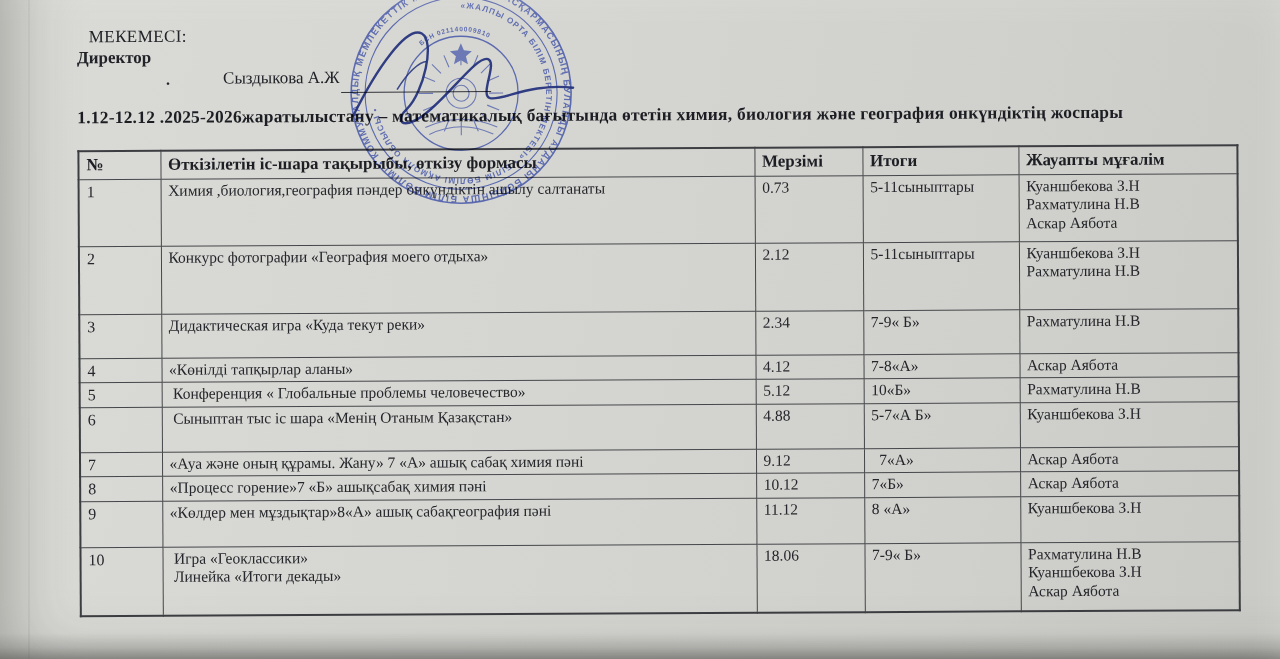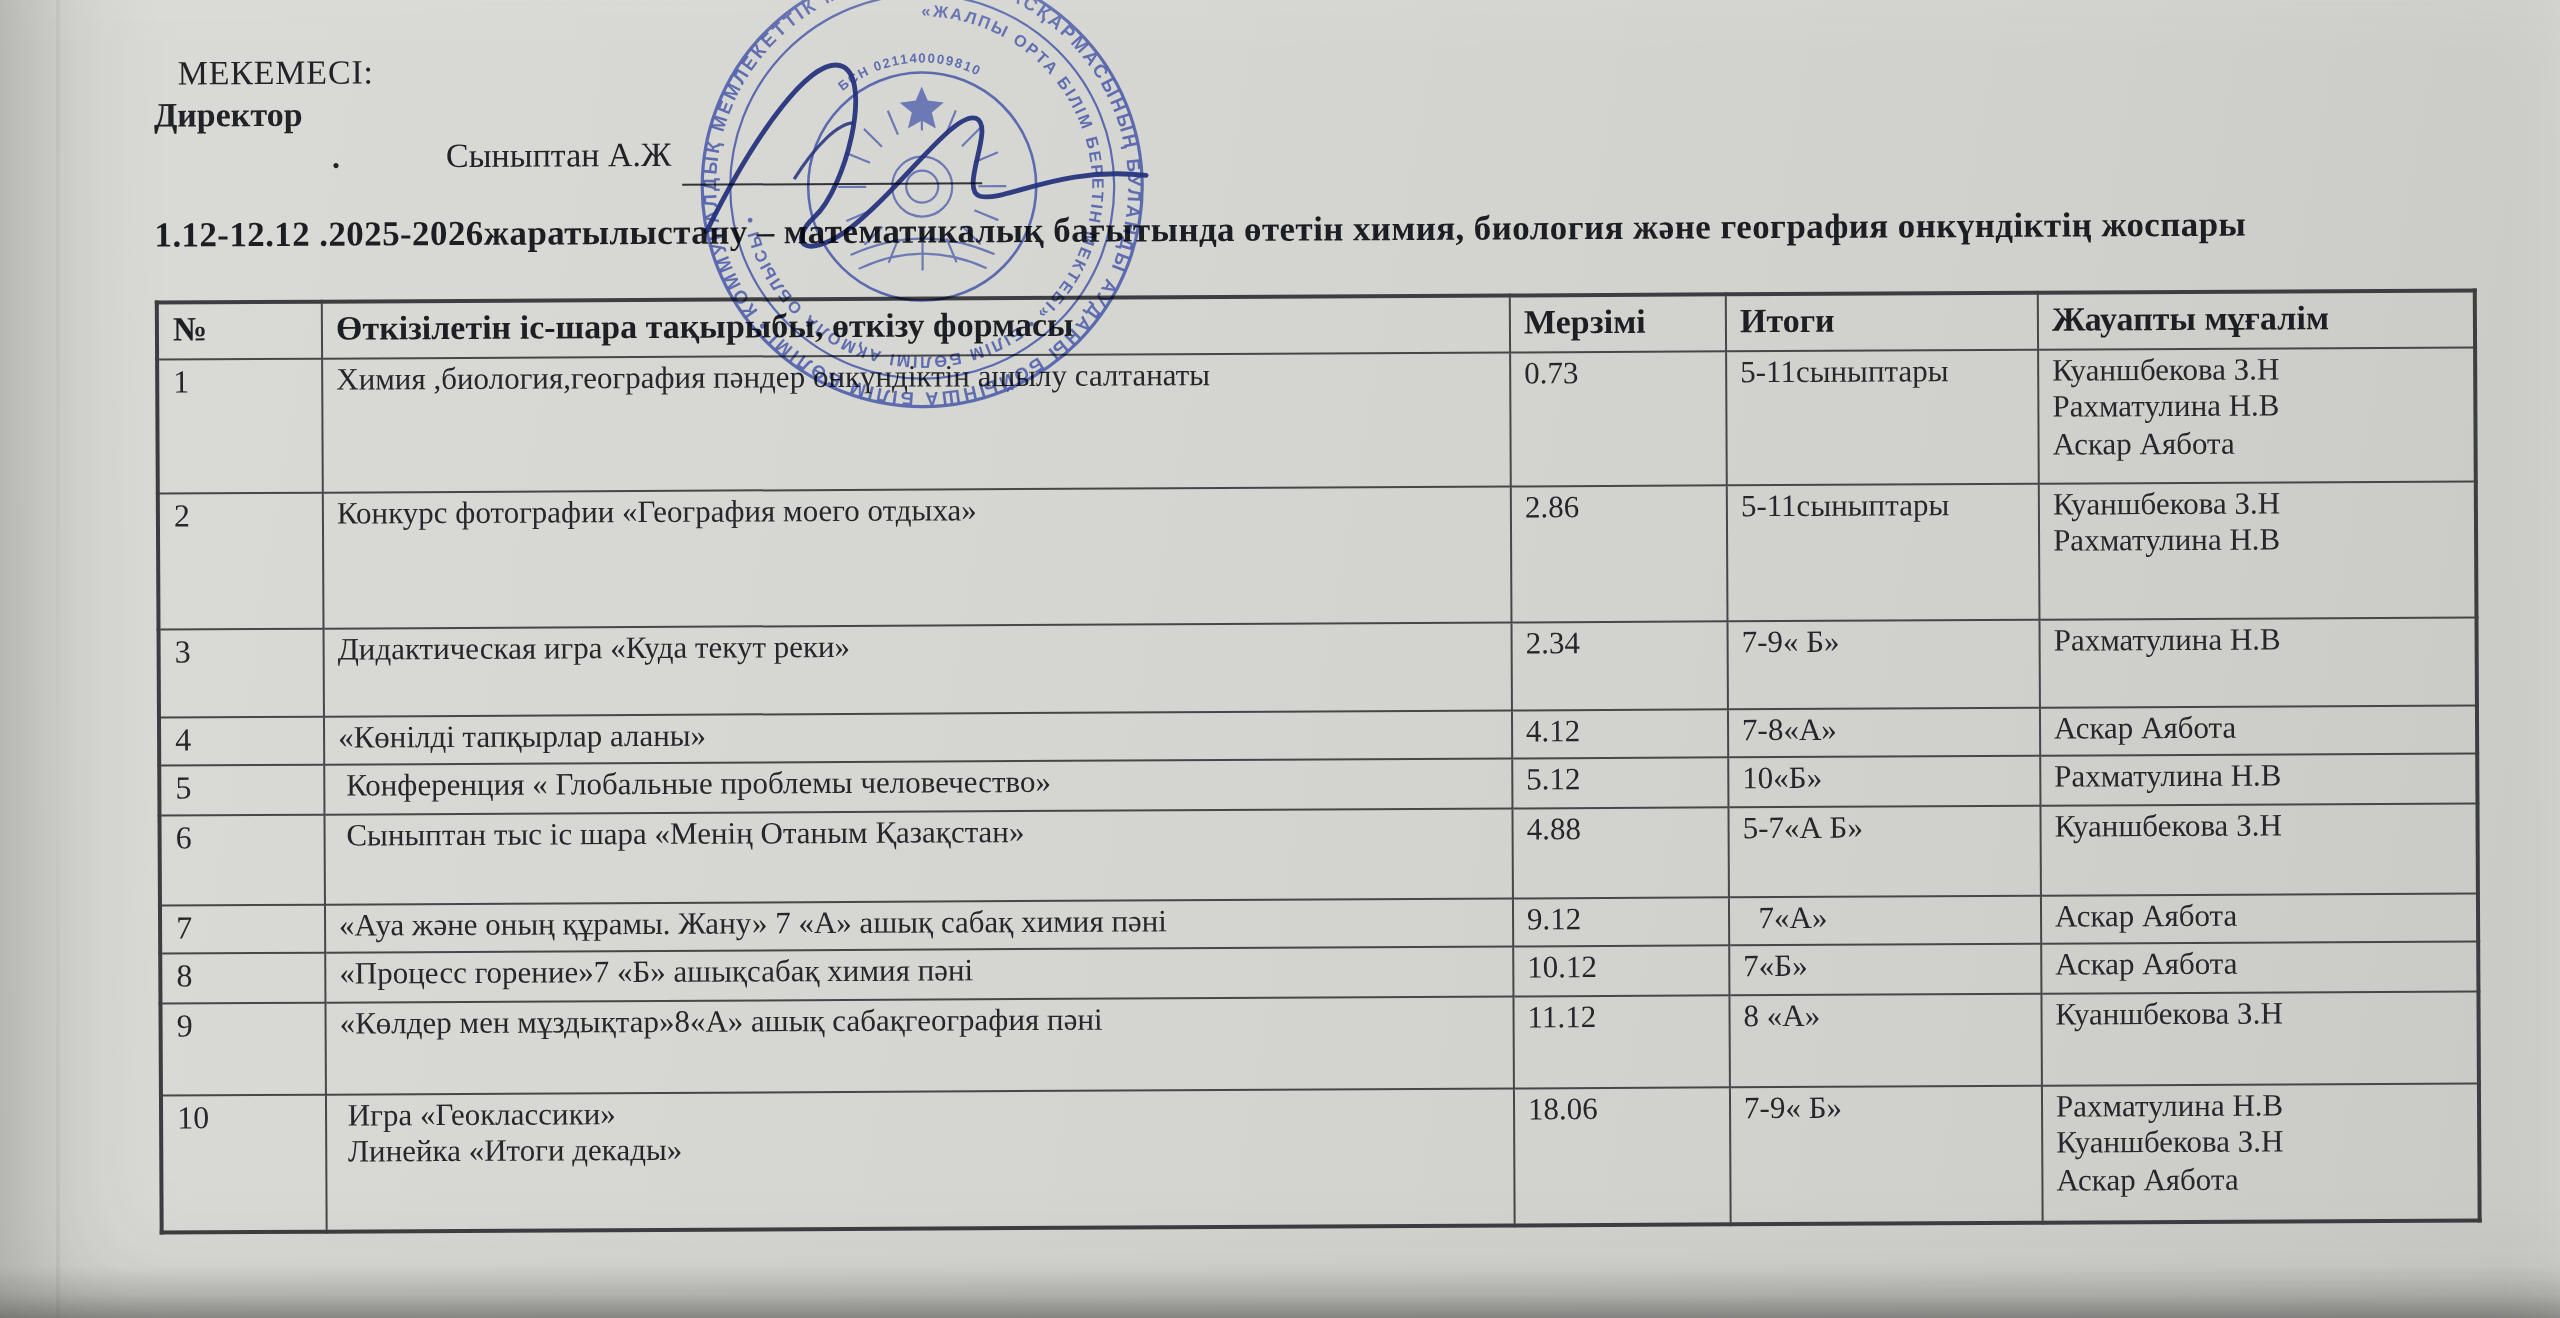--- a/index.html
+++ b/index.html
@@ -65,21 +65,21 @@
 </head>
 <body>
 
 <div class="left-crease"></div>
 
 <div class="sheet">
 
   <div class="approve-label">МЕКЕМЕСІ:</div>
   <div class="role-label">Директор</div>
   <div class="dot-mark">.</div>
-  <div class="sig-name">Сыныптан А.Ж</div>
+  <div class="sig-name">Сыздыкова А.Ж</div>
   <div class="sig-line"></div>
 
   <div class="stamp-wrap">
     <svg viewBox="0 0 248 248" xmlns="http://www.w3.org/2000/svg">
       <defs>
         <path id="ringOuter" d="M124,21 a103,103 0 1,1 -0.01,0 z"></path>
         <path id="ringInner" d="M124,39 a85,85 0 1,1 -0.01,0 z"></path>
         <path id="ringBsn" d="M62,124 a62,62 0 0,1 124,0"></path>
       </defs>
       <g stroke="#4152a8" fill="none" opacity="0.82">
@@ -139,21 +139,21 @@
       <td>Химия ,биология,география пәндер онкүндіктін ашылу салтанаты</td>
       <td>0.73</td>
       <td>5-11сыныптары</td>
       <td>Куаншбекова З.Н
 Рахматулина Н.В
 Аскар Аябота</td>
     </tr>
     <tr class="r2">
       <td class="c-num">2</td>
       <td>Конкурс фотографии  «География моего отдыха»</td>
-      <td>2.86</td>
+      <td>2.12</td>
       <td>5-11сыныптары</td>
       <td>Куаншбекова З.Н
 Рахматулина Н.В</td>
     </tr>
     <tr class="r3">
       <td class="c-num">3</td>
       <td>Дидактическая игра «Куда текут реки»</td>
       <td>2.34</td>
       <td>7-9« Б»</td>
       <td>Рахматулина Н.В</td>

